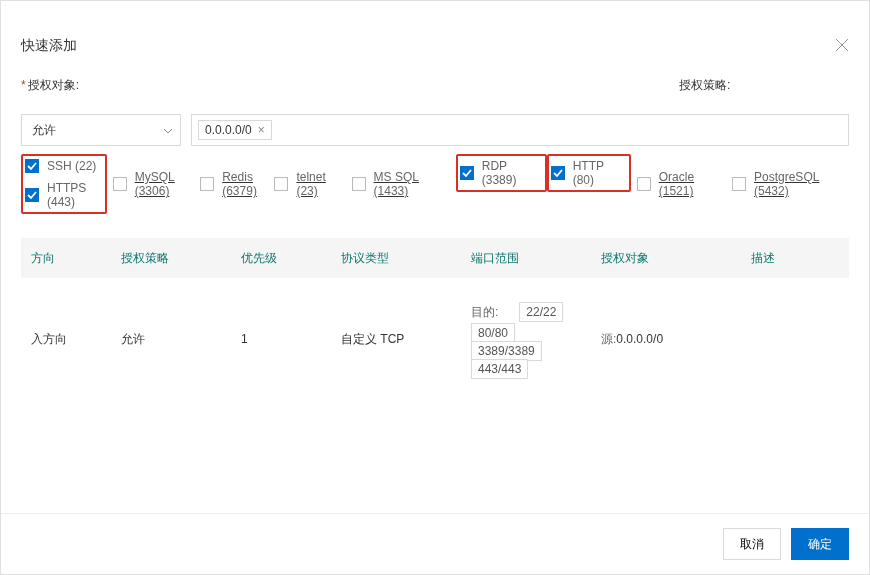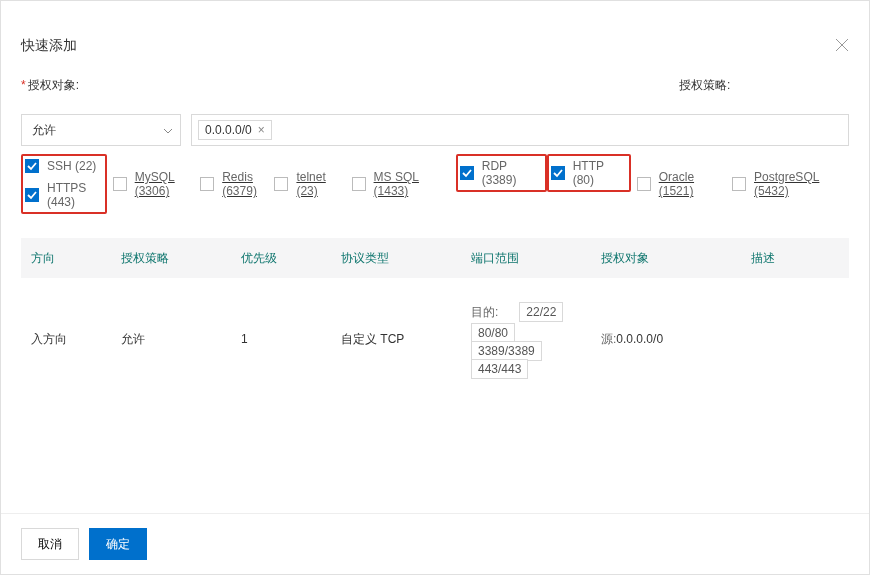--- a/index.html
+++ b/index.html
@@ -42,21 +42,21 @@
   .col-proto { width: 130px; }
   .col-range { width: 130px; }
   .col-target2 { width: 150px; }
   .col-desc { flex: 1; }
   .trow { display: flex; align-items: center; padding: 24px 0; font-size: 12px; color: #333; }
   .range-cell { display: flex; flex-direction: column; gap: 4px; }
   .range-first { display: flex; align-items: center; gap: 21px; }
   .range-first .pill { margin: 0; }
   .dest-label { color: #666; }
   .pill { border: 1px solid #d9d9d9; padding: 2px 6px; font-size: 12px; color: #555; background: #fff; }
-  .modal-footer { border-top: 1px solid #eee; padding: 14px 20px; display: flex; gap: 10px; }
+  .modal-footer { border-top: 1px solid #eee; padding: 14px 20px; display: flex; justify-content: flex-end; gap: 10px; }
   .btn { height: 32px; padding: 0 16px; font-size: 12px; border: 1px solid #d9d9d9; background: #fff; cursor: pointer; display: inline-flex; align-items: center; }
   .btn.primary { background: #0070cc; border-color: #0070cc; color: #fff; }
 </style>
 </head>
 <body>
 
 <div class="modal">
   <div class="modal-header">
     <div class="modal-title">快速添加</div>
     <div class="close-x">

